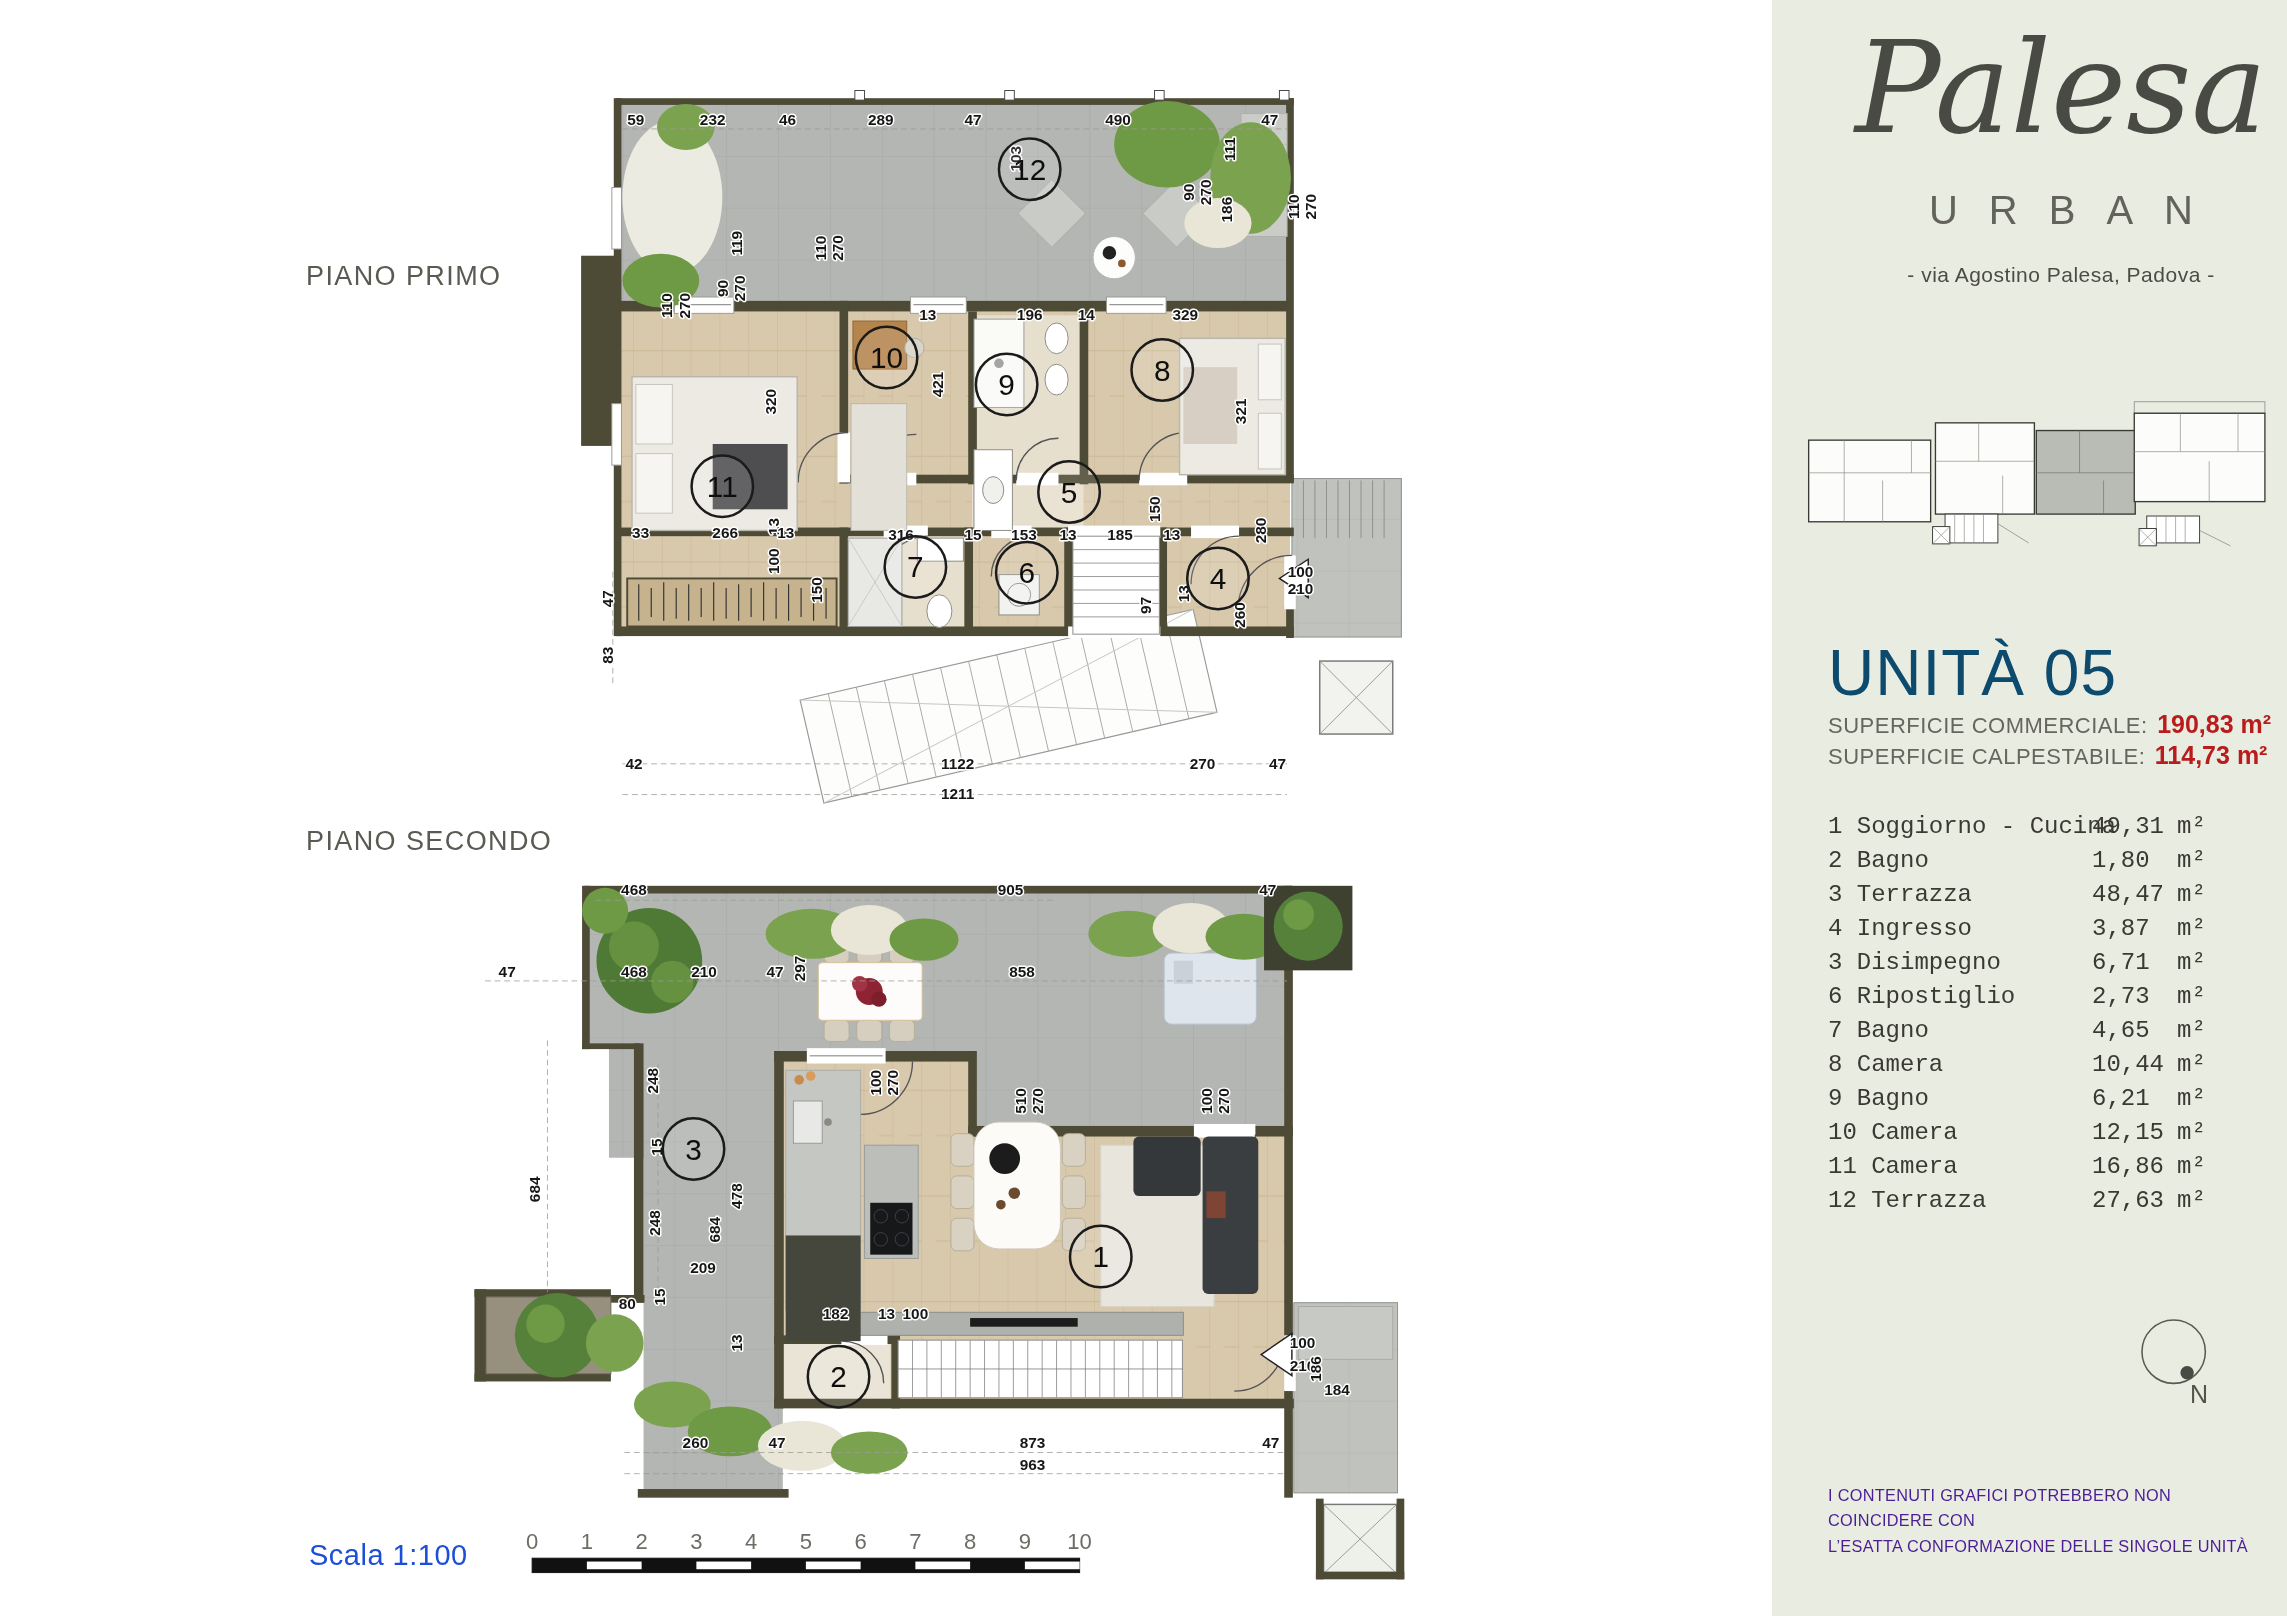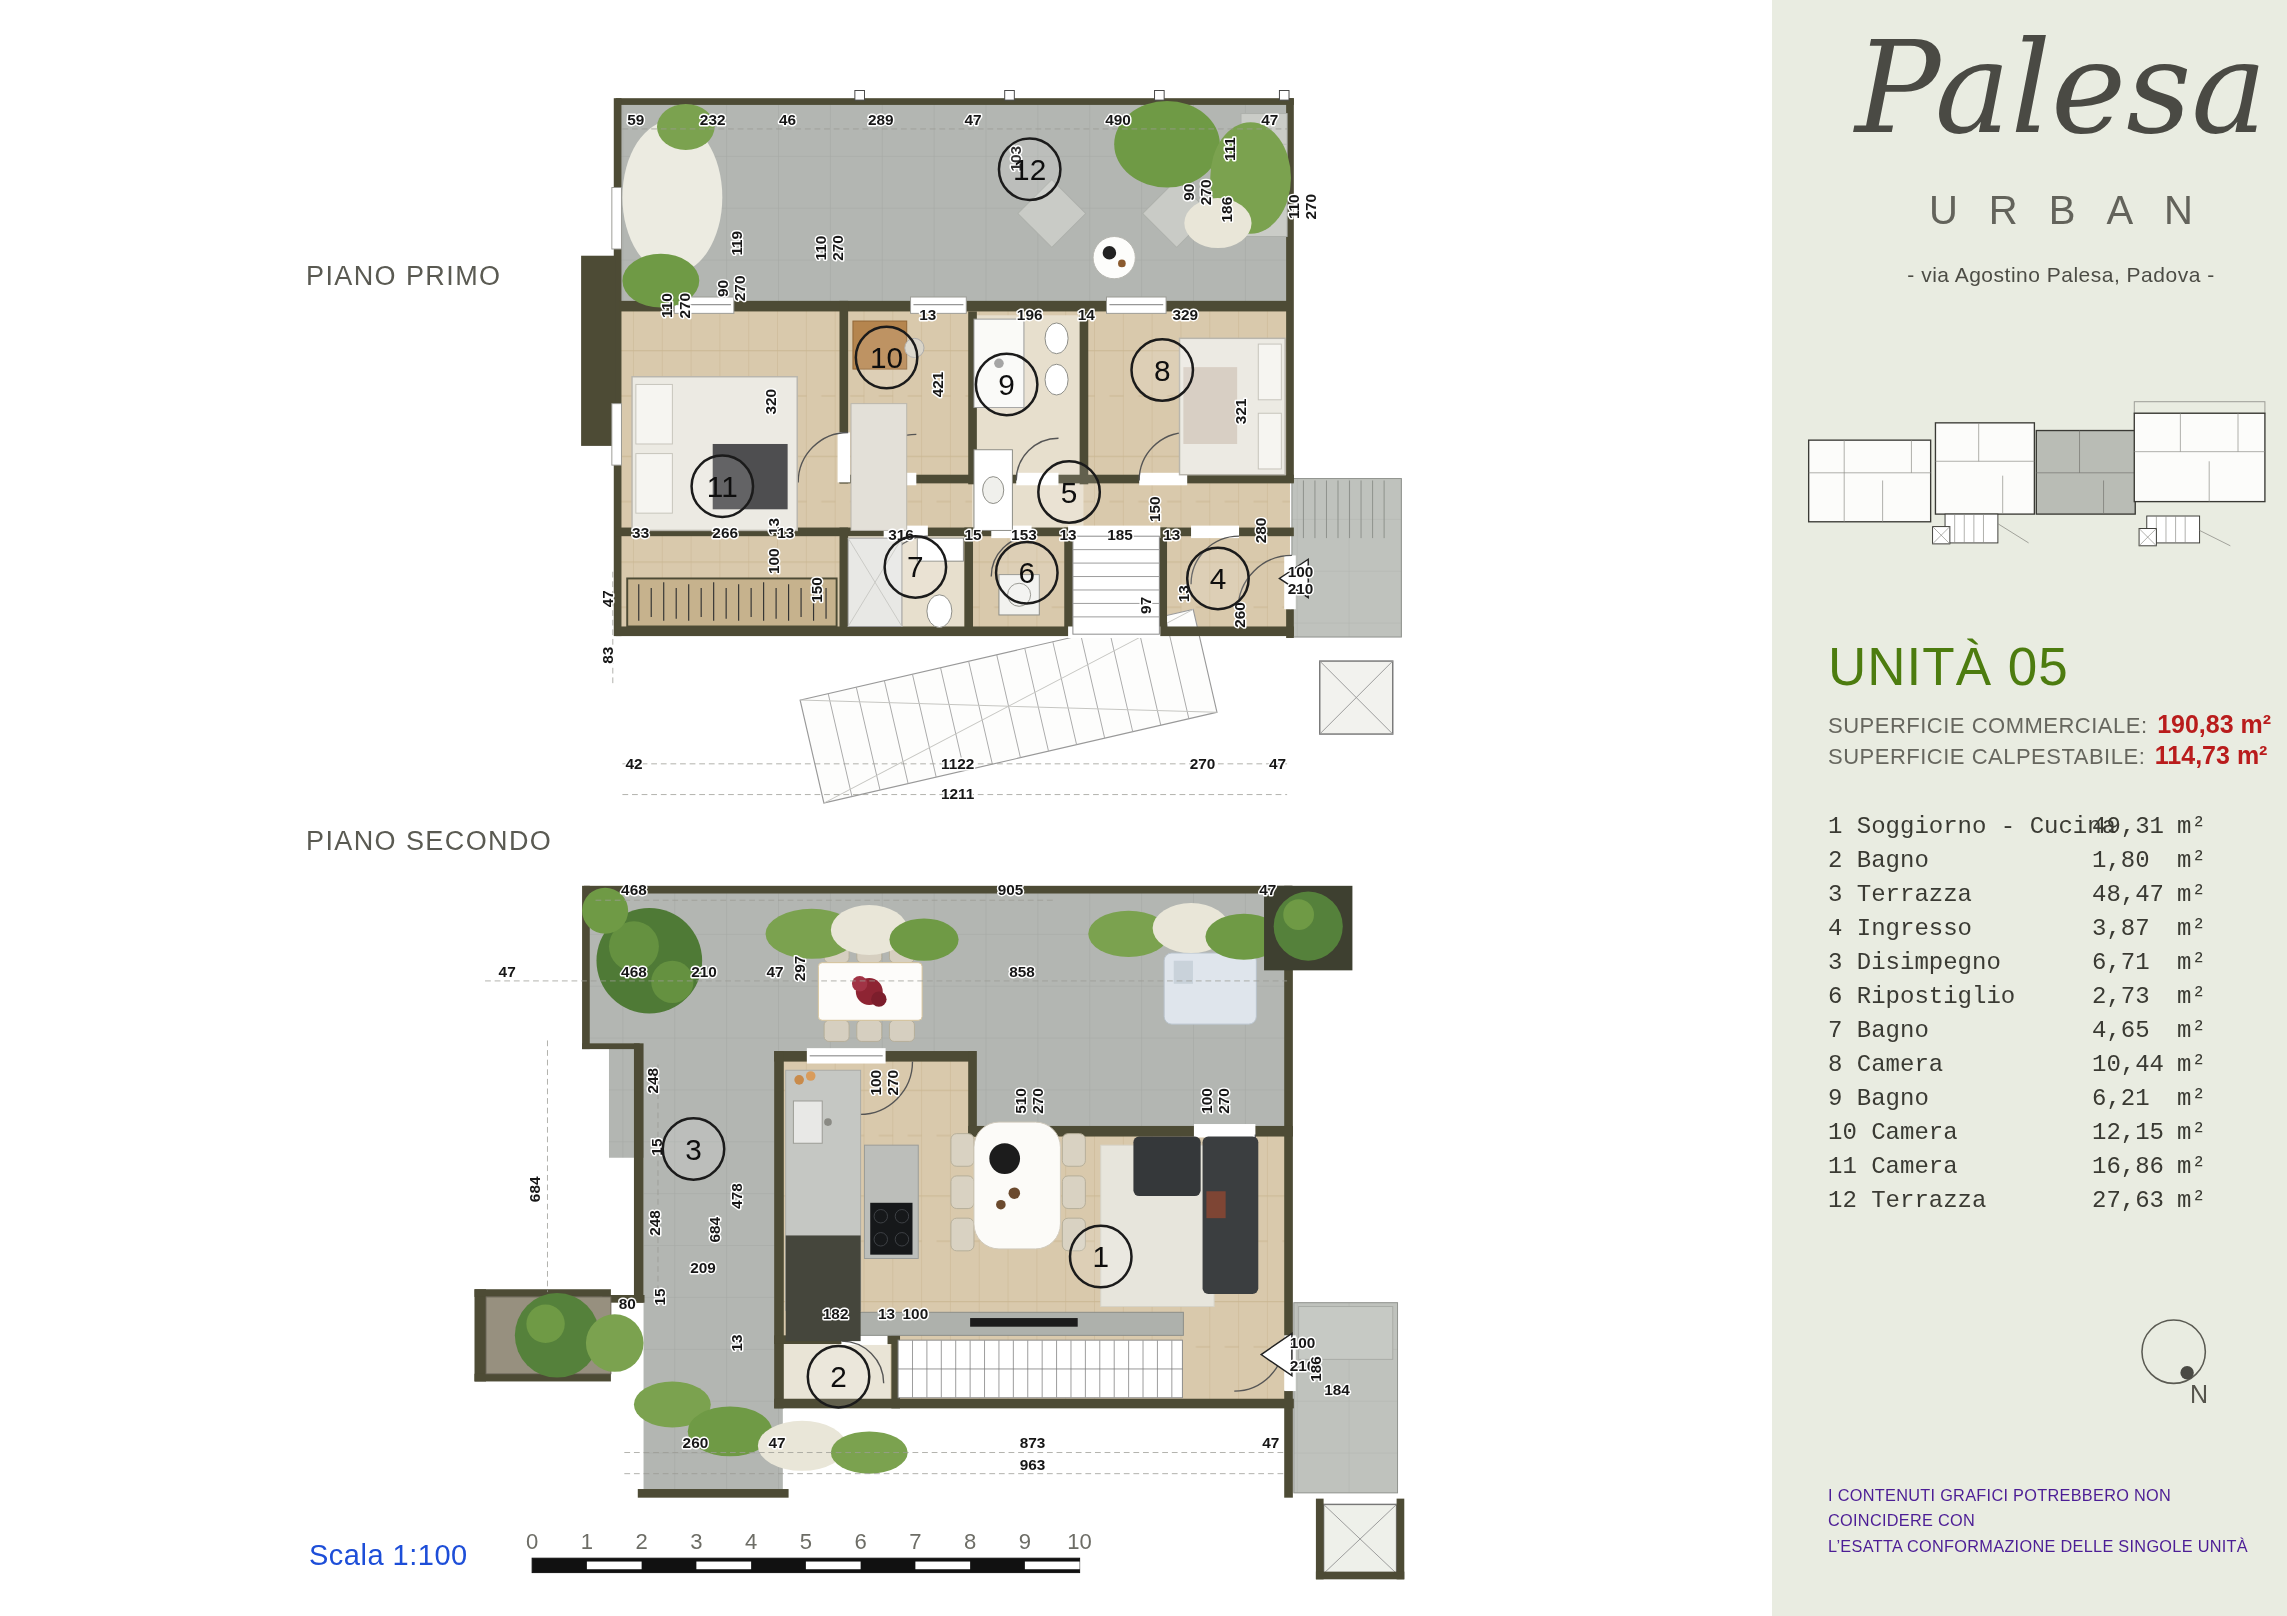--- a/index.html
+++ b/index.html
@@ -9,21 +9,21 @@
   #plan-svg{position:absolute;left:0;top:0;z-index:5;pointer-events:none;}
   .txt{position:absolute;z-index:6;white-space:nowrap;}
   .plan-title{font-size:27px;color:#5a5a52;letter-spacing:1.4px;}
   .scala-label{font-size:29px;color:#1d4ed8;letter-spacing:0.5px;}
   
   .brand-script{left:0;right:0;top:19px;text-align:center;font-family:"DejaVu Serif",serif;
     font-style:italic;font-size:127px;color:#4a4a44;line-height:1.1;}
   .brand-sub{left:0;right:0;top:188px;text-align:center;font-size:40px;font-weight:300;
     letter-spacing:31px;text-indent:31px;color:#63635b;}
   .brand-address{left:0;right:0;top:263px;text-align:center;font-size:21px;color:#4c4c45;letter-spacing:0.5px;}
-  .unit-title{left:56px;top:636px;font-size:53px;color:#4d7c0f;letter-spacing:1px;}
+  .unit-title{left:56px;top:636px;font-size:64px;color:#0c4a6e;letter-spacing:1px;}
   .surfaces{left:56px;top:709px;}
   .surf-row{height:31px;line-height:31px;}
   .surf-label{font-size:22px;color:#66665e;letter-spacing:0.5px;}
   .surf-value{font-size:25px;font-weight:bold;color:#b91c1c;margin-left:9.6px;}
   .rooms{left:56px;top:810px;font-family:Liberation Mono, monospace;}
   .room-row{display:grid;grid-template-columns:264px 85px 48px;height:34px;line-height:34px;
     font-size:24px;color:#3a3a33;}
   .room-name{}
   .room-val{}
   .room-unit{}

